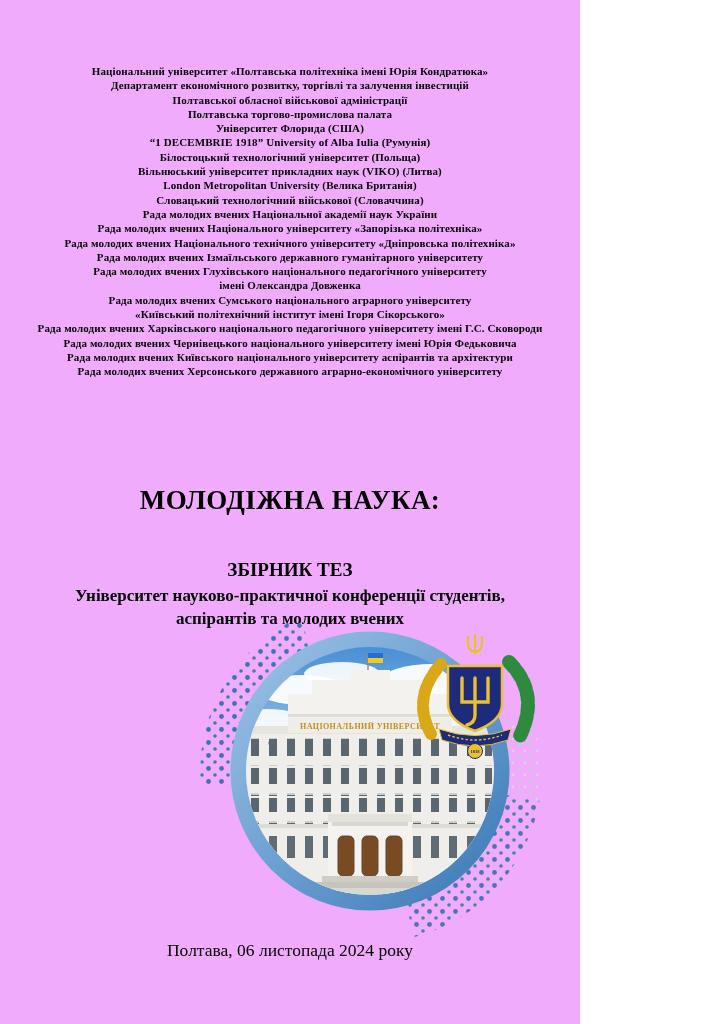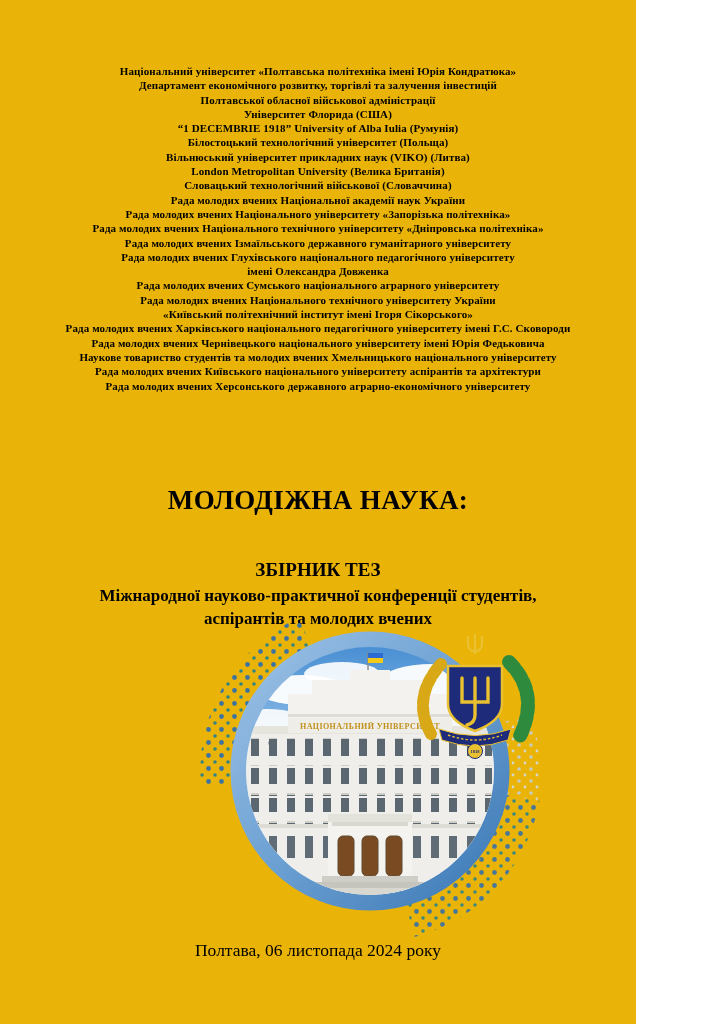--- a/index.html
+++ b/index.html
@@ -1,19 +1,19 @@
 <!DOCTYPE html>
 <html><head>
 <meta charset="utf-8">
 <style>
   html,body{margin:0;padding:0;background:#ffffff;}
   .page{
     position:relative;
-    width:636px;height:1024px;
-    background:#eab308;
+    width:580px;height:1024px;
+    background:#f0abfc;
     font-family:"Liberation Serif",serif;
     color:#000;
     overflow:hidden;
   }
   .org-list{
     position:absolute;top:64px;left:0;right:0;
     text-align:center;
     font-weight:700;
     font-size:11px;
     line-height:14.3px;
@@ -56,50 +56,49 @@
 </style>
 </head>
 <body>
 
 <div class="page">
 
   <div class="org-list">
       <div class="org-line">Національний університет «Полтавська політехніка імені Юрія Кондратюка»</div>
       <div class="org-line">Департамент економічного розвитку, торгівлі та залучення інвестицій</div>
       <div class="org-line">Полтавської обласної військової адміністрації</div>
+      <div class="org-line">Полтавська торгово-промислова палата</div>
       <div class="org-line">Університет Флорида (США)</div>
       <div class="org-line">“1 DECEMBRIE 1918” University of Alba Iulia (Румунія)</div>
       <div class="org-line">Білостоцький технологічний університет (Польща)</div>
       <div class="org-line">Вільнюський університет прикладних наук (VIKO) (Литва)</div>
       <div class="org-line">London Metropolitan University (Велика Британія)</div>
       <div class="org-line">Словацький технологічний військової (Словаччина)</div>
       <div class="org-line">Рада молодих вчених Національної академії наук України</div>
       <div class="org-line">Рада молодих вчених Національного університету «Запорізька політехніка»</div>
       <div class="org-line">Рада молодих вчених Національного технічного університету «Дніпровська політехніка»</div>
       <div class="org-line">Рада молодих вчених Ізмаїльського державного гуманітарного університету</div>
       <div class="org-line">Рада молодих вчених Глухівського національного педагогічного університету</div>
       <div class="org-line">імені Олександра Довженка</div>
       <div class="org-line">Рада молодих вчених Сумського національного аграрного університету</div>
-      <div class="org-line">Рада молодих вчених Національного технічного університету України</div>
       <div class="org-line">«Київський політехнічний інститут імені Ігоря Сікорського»</div>
       <div class="org-line">Рада молодих вчених Харківського національного педагогічного університету імені Г.С. Сковороди</div>
       <div class="org-line">Рада молодих вчених Чернівецького національного університету імені Юрія Федьковича</div>
-      <div class="org-line">Наукове товариство студентів та молодих вчених Хмельницького національного університету</div>
       <div class="org-line">Рада молодих вчених Київського національного університету аспірантів та архітектури</div>
       <div class="org-line">Рада молодих вчених Херсонського державного аграрно-економічного університету</div>
     </div>
 
   <h1 class="title">
     <span>МОЛОДІЖНА НАУКА:</span><br>
   </h1>
 
   <div class="collection">ЗБІРНИК ТЕЗ</div>
 
   <div class="subtitle">
-    <span>Міжнародної науково-практичної конференції студентів,</span><br>
+    <span>Університет науково-практичної конференції студентів,</span><br>
     <span>аспірантів та молодих вчених</span>
   </div>
 
   <svg class="emblem" width="360" height="322" viewBox="0 0 360 322">
     <defs>
       <linearGradient id="ringGrad" x1="0" y1="0" x2="1" y2="1">
         <stop offset="0" stop-color="#9ec2e6"></stop>
         <stop offset="0.5" stop-color="#6ba0d2"></stop>
         <stop offset="1" stop-color="#3c78b5"></stop>
       </linearGradient>

